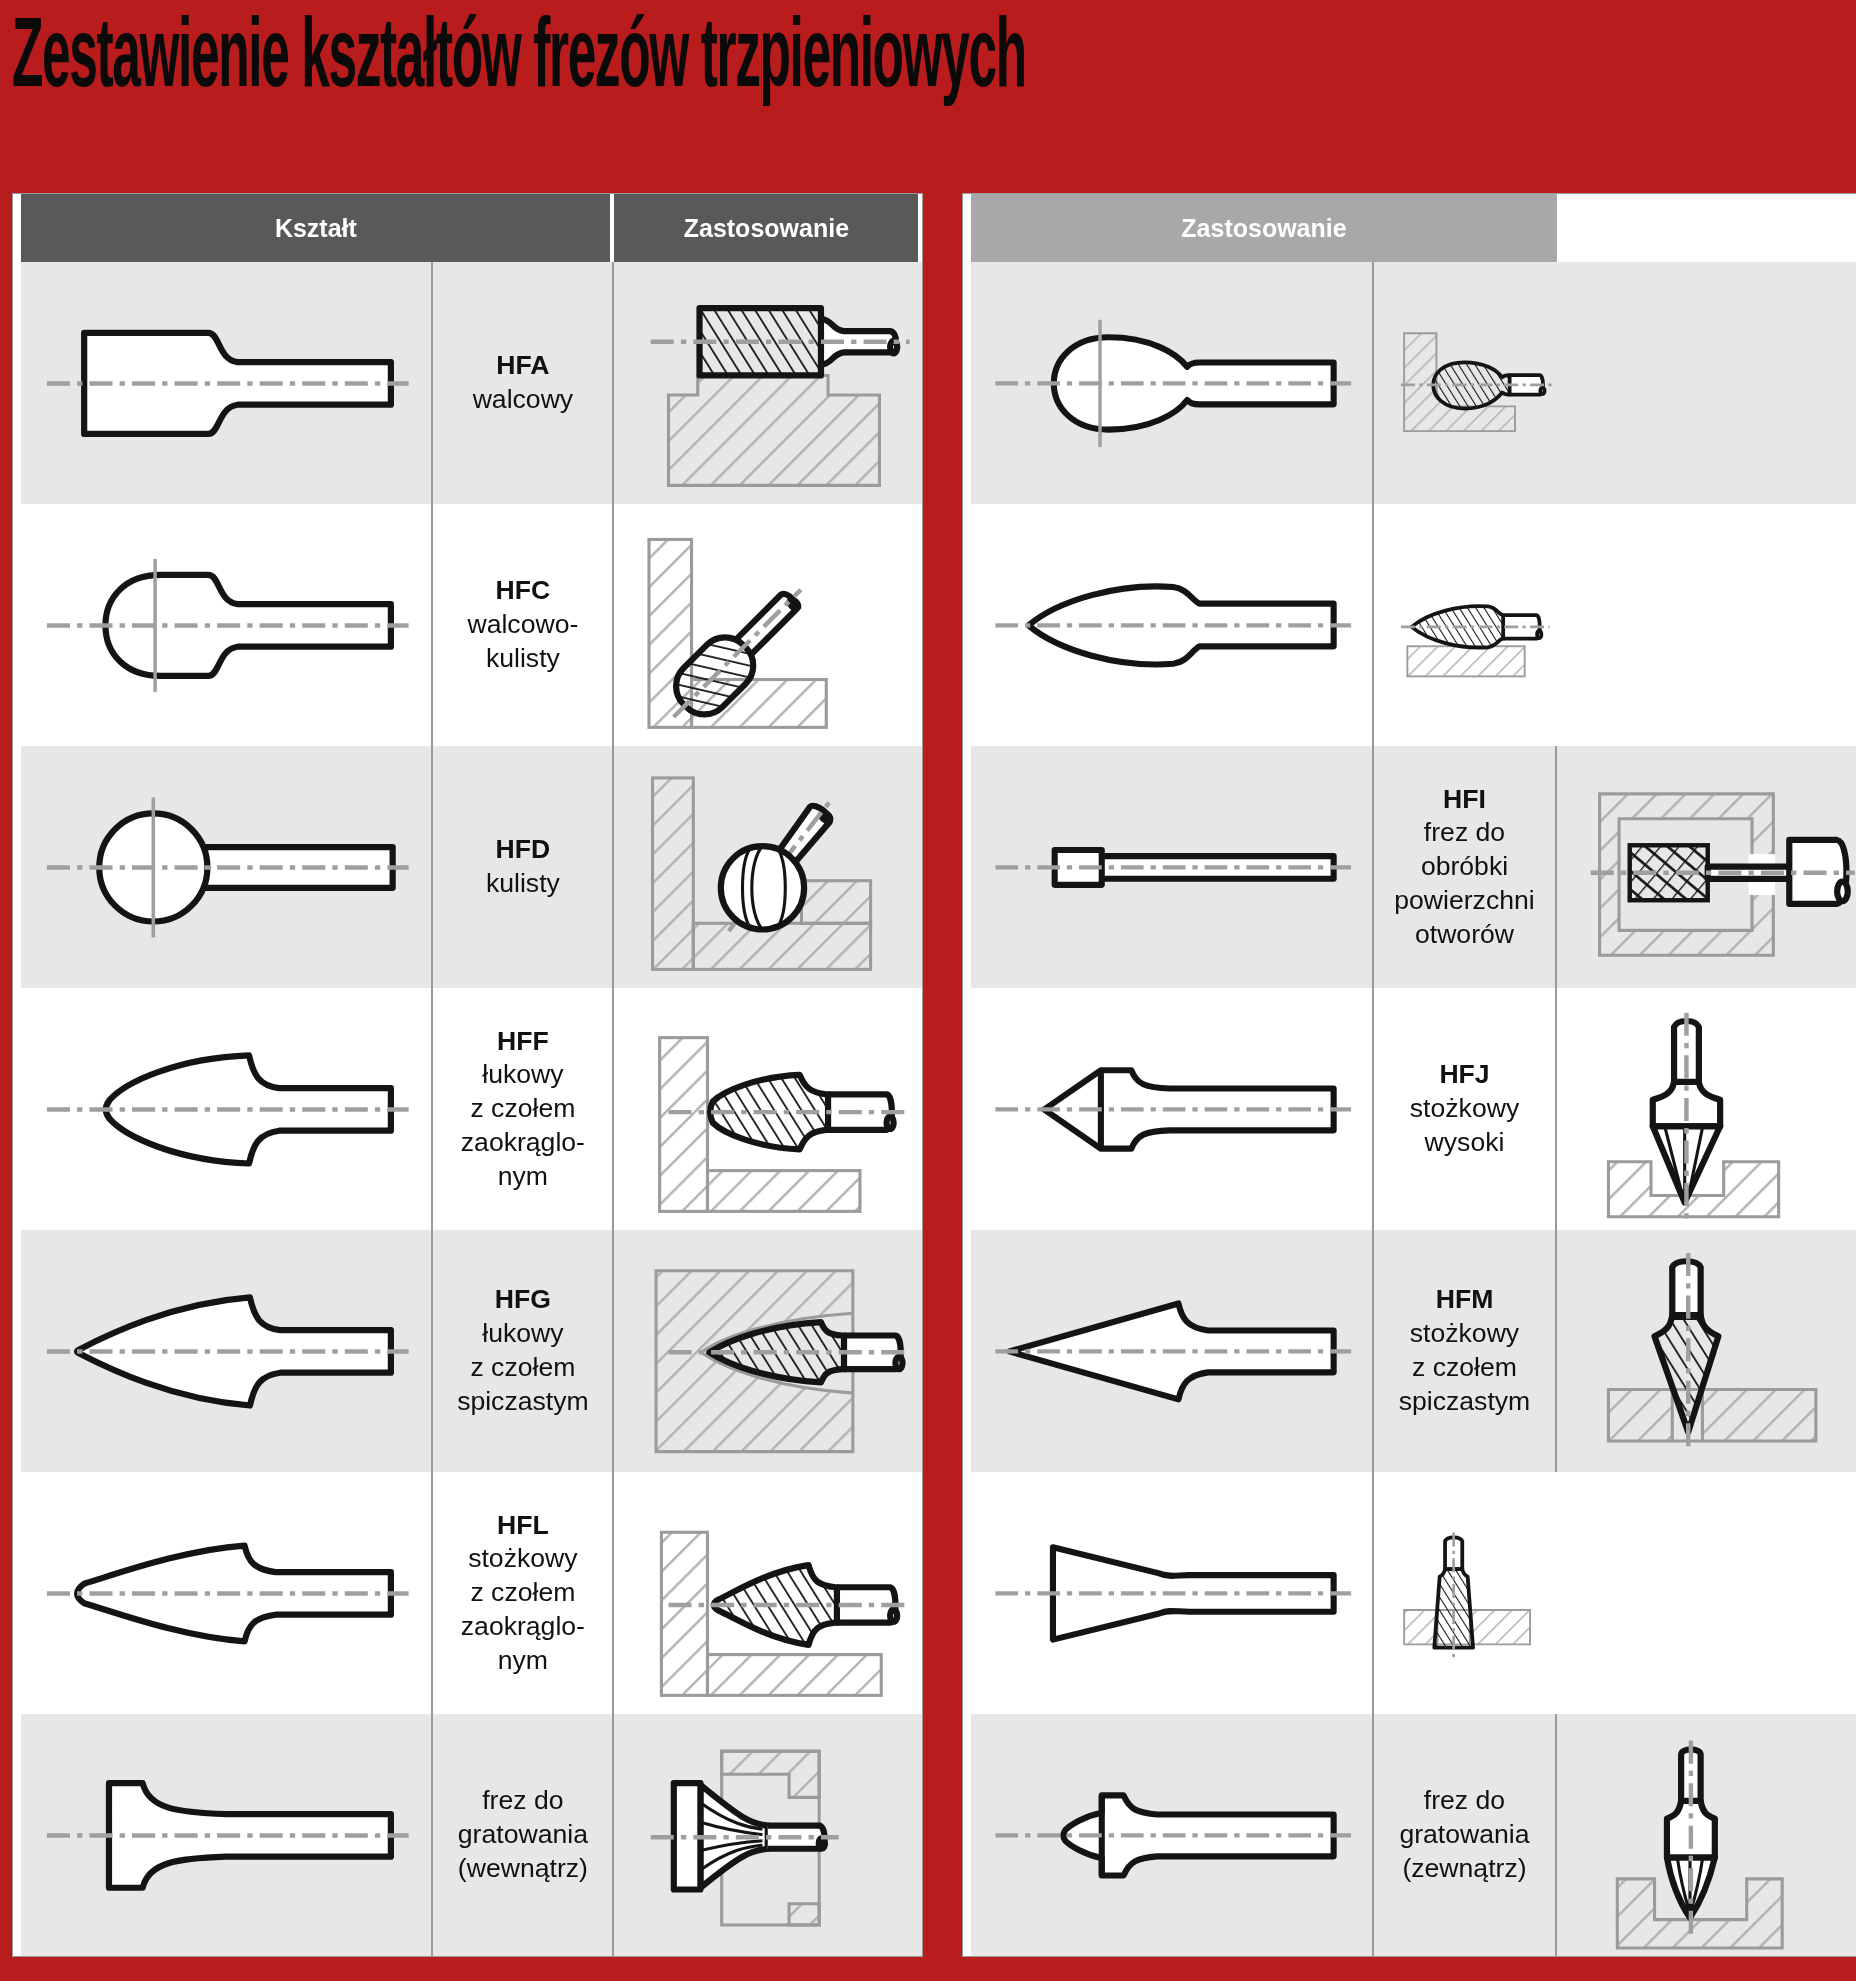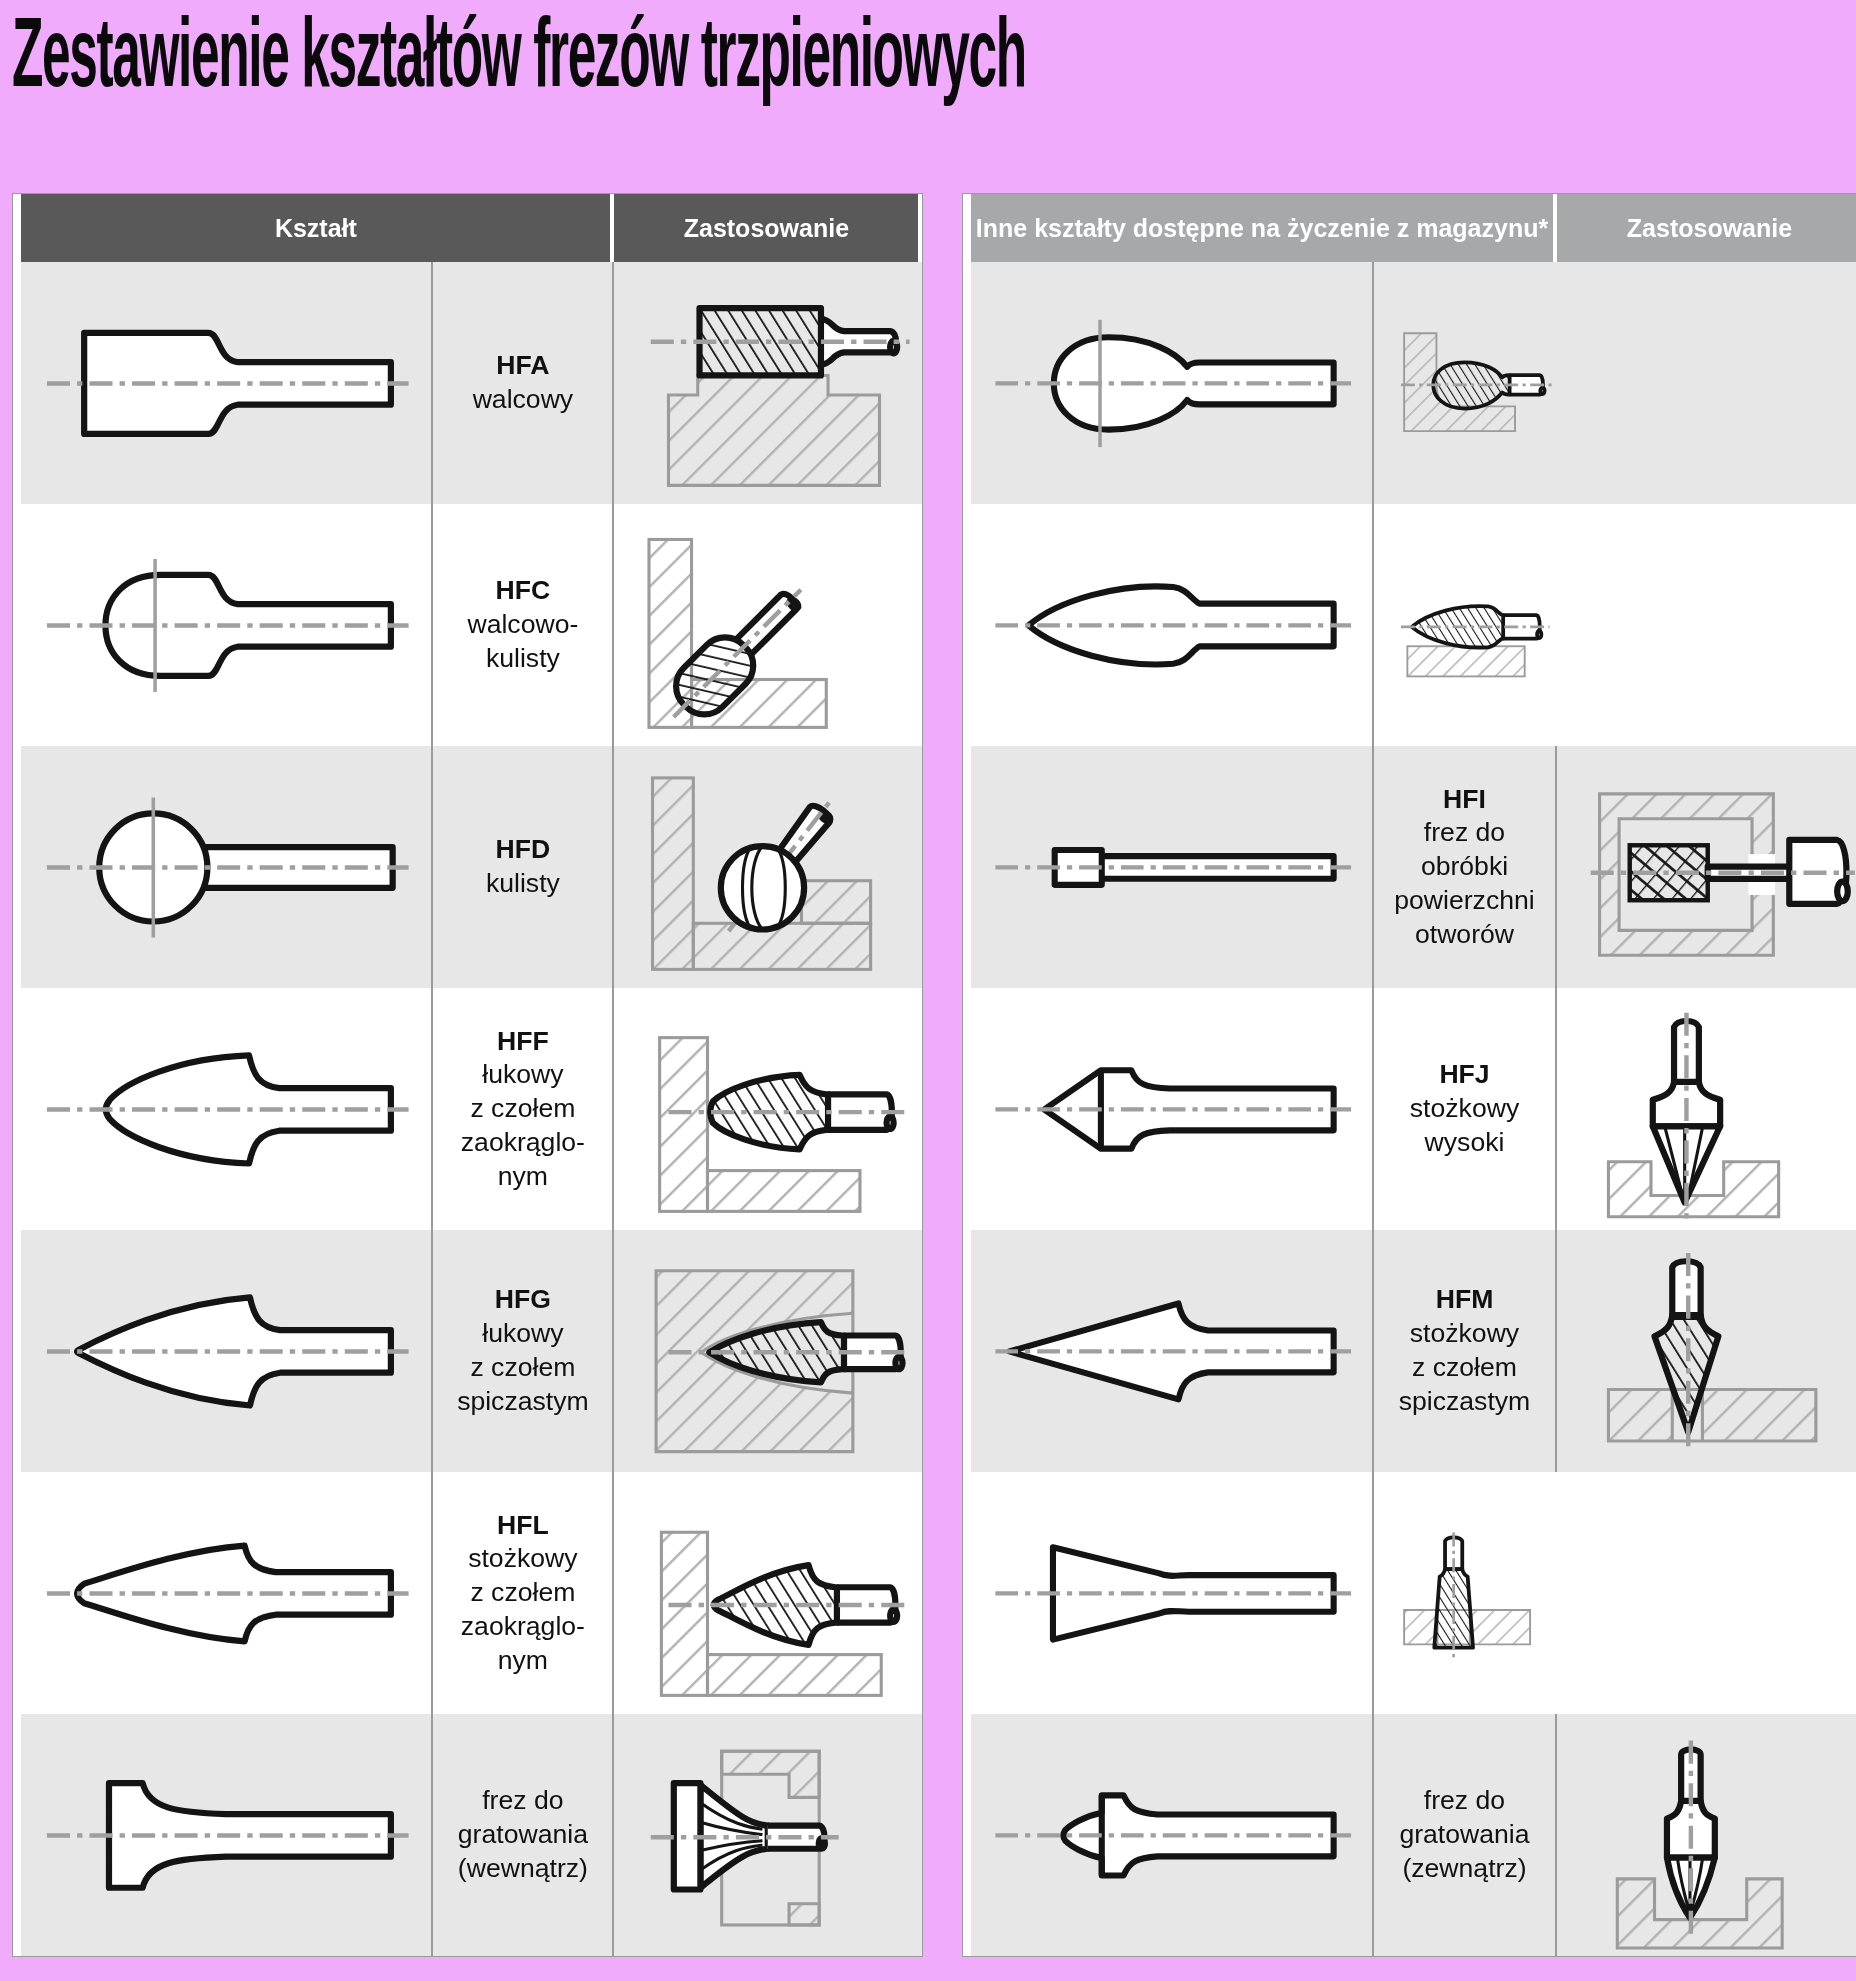--- a/index.html
+++ b/index.html
@@ -1,16 +1,16 @@
 <!DOCTYPE html>
 <html style="font-size:14px"><head>
 <meta charset="utf-8">
 <style>
   html,body{margin:0;padding:0;background:#fff;}
-  .page{position:relative;width:1857px;height:1982px;background:#f0abfc;overflow:hidden;
+  .page{position:relative;width:1857px;height:1982px;background:#b91c1c;overflow:hidden;
         font-family:"Liberation Sans",sans-serif;color:#111;}
   .title{position:absolute;left:12.4px;top:1.8px;font-weight:700;font-size:99px;line-height:1.0;
          letter-spacing:-2.7px;white-space:nowrap;transform:scaleX(0.52);transform-origin:0 0;color:#0a0a0a;}
   .tbl{position:absolute;top:193px;border:1.8px solid #9a9a9a;background:#fff;padding-left:8px;}
   .tbl-left{left:12.4px;width:901px;}
   .tbl-right{left:962px;width:895px;}
   .thead{display:grid;height:68px;}
   .tbl-left .thead{grid-template-columns:593px 304px;}
   .tbl-right .thead{grid-template-columns:586px 305px;}
   .hcell{display:flex;align-items:center;justify-content:center;color:#fff;
@@ -246,21 +246,20 @@
           <path class="tool" d="M172 126 H230 C238 127 238 151 230 152 H172"></path>
           <ellipse cx="233" cy="146" rx="3.5" ry="6" class="tool" stroke-width="4"></ellipse>
           <path class="cl" d="M40 139 H252"></path>
         </svg>
       </div>
     </div>
   </div>
 
   <div class="tbl tbl-right">
     <div class="thead">
-      <div class="hcell first">Inne kształty dostępne na życzenie z magazynu*</div>
       <div class="hcell">Zastosowanie</div>
     </div>
 
     <div class="trow">
       <div class="cell c1">
         <svg class="draw" viewBox="0 0 460 273">
           <path class="tool" d="M158 84 C117 84 95 110 95 137 C95 164 117 190 158 190 C205 190 236 172 248 156 Q252 161 262 161 H416 V113 H262 Q252 113 248 118 C236 102 205 84 158 84 Z"></path>
           <path class="cross" d="M148 64 V210"></path>
           <path class="cl" d="M28 137 H436"></path>
         </svg>

